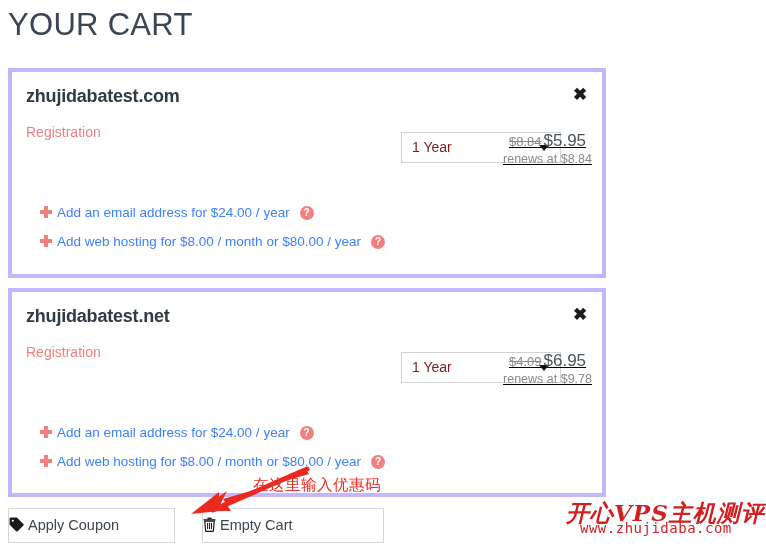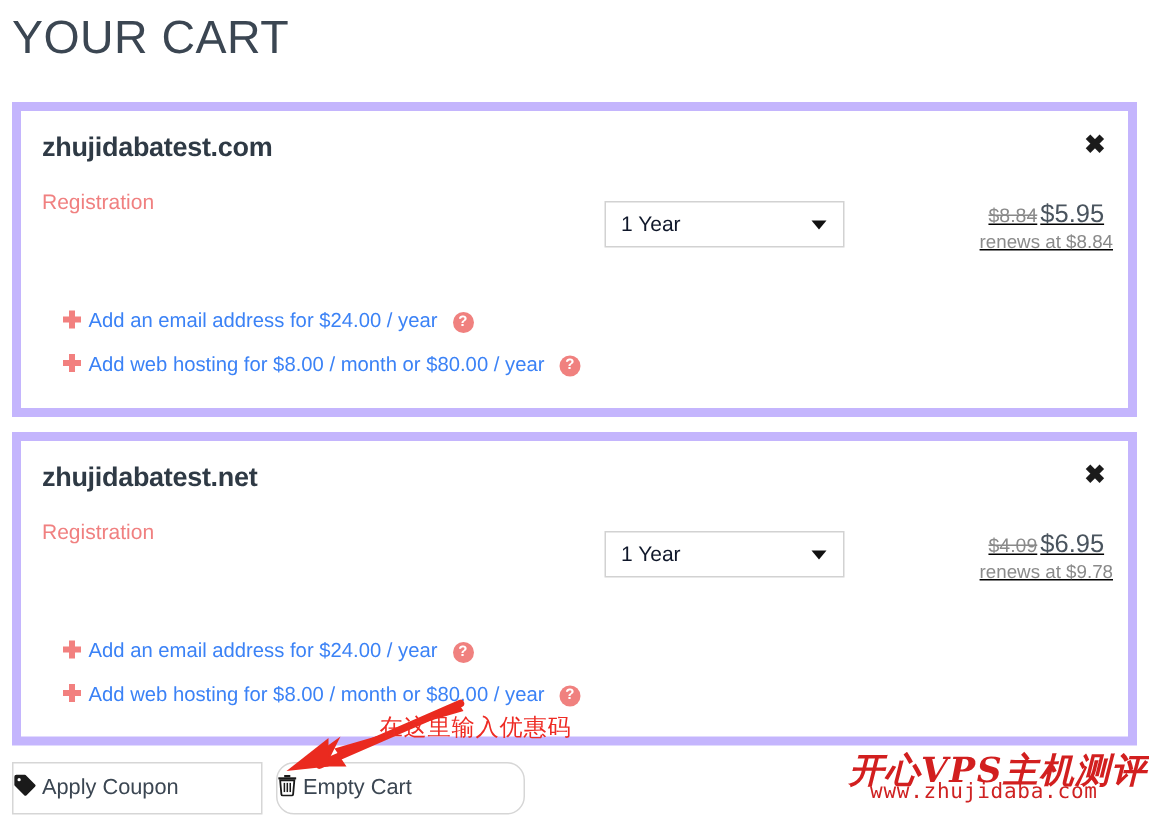--- a/index.html
+++ b/index.html
@@ -31,22 +31,22 @@
     color: #3b4652;
     letter-spacing: 0.3px;
     line-height: 38px;
     white-space: nowrap;
   }
 
   
   .cart-card {
     position: absolute;
     left: 8px;
-    width: 750px;
-    border: 6px solid #c4b5fd;
+    width: 598px;
+    border: 4px solid #c4b5fd;
     background: #ffffff;
     box-sizing: border-box;
   }
   #cart-card-0 { top: 68px;  height: 210px; }
   #cart-card-1 { top: 288px; height: 209px; }
 
   .domain-name {
     position: absolute;
     left: 14px;
     top: 14px;
@@ -91,21 +91,21 @@
     background: #ffffff;
     box-sizing: border-box;
     cursor: pointer;
   }
   .term-select .term-value {
     position: absolute;
     left: 10px;
     top: 0;
     line-height: 29px;
     font-size: 14px;
-    color: #0f172a;
+    color: #7f1d1d;
     white-space: nowrap;
   }
   .term-select .caret {
     position: absolute;
     right: 11px;
     top: 12px;
     width: 0;
     height: 0;
     border-left: 5px solid transparent;
     border-right: 5px solid transparent;
@@ -193,21 +193,21 @@
   .footer-btn {
     position: absolute;
     height: 35px;
     border: 1px solid #d6d6d6;
     background: #ffffff;
     box-sizing: border-box;
     cursor: pointer;
     white-space: nowrap;
   }
   #apply-coupon-button { left: 8px;   top: 508px; width: 167px; }
-  #empty-cart-button   { left: 184px; top: 508px; width: 166px; border-radius: 12px; }
+  #empty-cart-button   { left: 202px; top: 508px; width: 182px; }
 
   .footer-btn .btn-inner {
     display: inline-block;
     line-height: 33px;
     font-size: 14.5px;
     color: #3b4652;
   }
   .footer-btn .btn-icon {
     display: inline-block;
     vertical-align: -2px;

